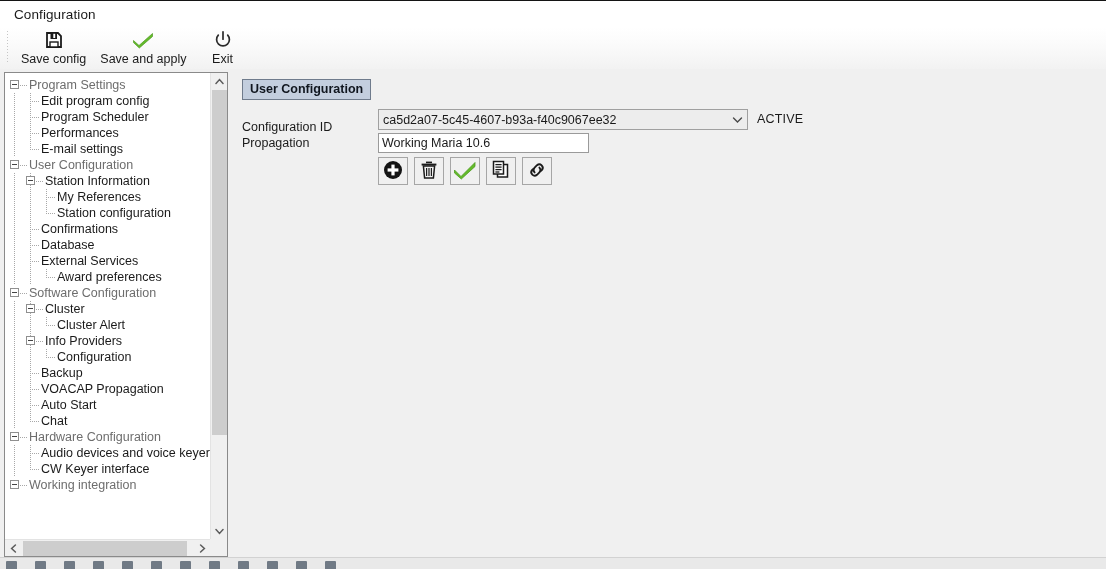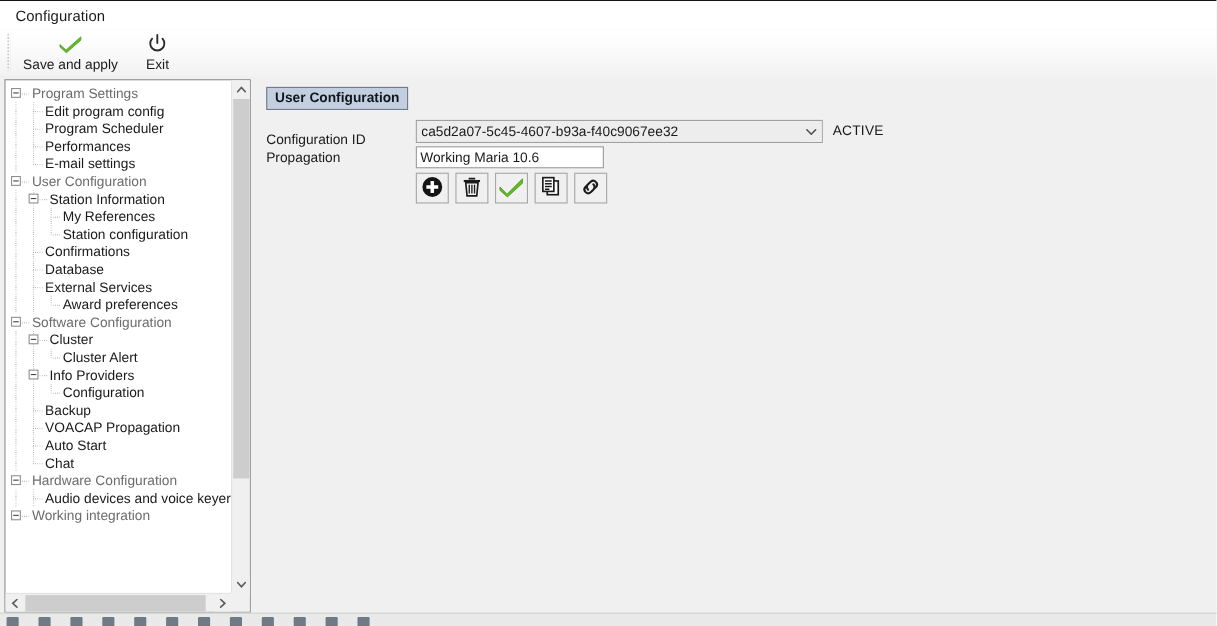--- a/index.html
+++ b/index.html
@@ -291,21 +291,21 @@
     top: 1px;
     width: 19px;
     height: 19px;
     background: #ededed;
     display: flex;
     align-items: center;
     justify-content: center;
     pointer-events: none;
   }
   input.text-field {
-    width: 171px;
+    width: 211px;
     height: 20px;
     font-family: "Liberation Sans", sans-serif;
     font-size: 12.5px;
     color: #1a1a1a;
     background: #ffffff;
     border: 1px solid #9a9a9a;
     padding-left: 3px;
     box-sizing: border-box;
   }
   #active-badge {
@@ -368,20 +368,31 @@
 
 <div id="app-window">
 
   <div id="title-bar">
     <span class="title-text">Configuration</span>
   </div>
 
   <div id="toolbar">
     <div class="tb-grip"></div>
 
+    <div class="tb-btn">
+      <span class="tb-icon">
+        <svg width="20" height="20" viewBox="0 0 20 20">
+          <path d="M3 3 h11 l3 3 v11 h-14 z" fill="none" stroke="#1b1b1b" stroke-width="1.8"></path>
+          <rect x="6.5" y="3" width="6.5" height="6" fill="#1b1b1b"></rect>
+          <rect x="9.3" y="3.8" width="1.9" height="4.2" fill="#ffffff"></rect>
+          <rect x="6" y="12" width="8" height="5" fill="#ffffff" stroke="#1b1b1b" stroke-width="1.4"></rect>
+        </svg>
+      </span>
+      <span class="tb-label">Save config</span>
+    </div>
 
     <div class="tb-btn">
       <span class="tb-icon">
         <svg width="24" height="20" viewBox="0 0 24 20">
           <path d="M2.5 10.5 L8 15.5 L21.5 3.5 L21.5 6.5 L8.3 18 L2.5 12.6 Z" fill="#63bb2a" stroke="#4e9a20" stroke-width="0.7" stroke-linejoin="round"></path>
         </svg>
       </span>
       <span class="tb-label">Save and apply</span>
     </div>
 
@@ -541,20 +552,26 @@
             <div class="node parent">
               <span class="elbow" style="left: 9px; width: 13px;"></span>
               <span class="plusbox" style="left: 5px;"></span>
               <span class="lbl" style="margin-left: 24px;">Hardware Configuration</span>
             </div>
             <div class="node leaf">
               <span class="guide" style="left: 9px;"></span>
               <span class="guide" style="left: 25px;"></span>
               <span class="elbow" style="left: 25px; width: 9px;"></span>
               <span class="lbl" style="margin-left: 36px;">Audio devices and voice keyer</span>
+            </div>
+            <div class="node leaf">
+              <span class="guide" style="left: 9px;"></span>
+              <span class="guide" style="left: 25px; height: 8px;"></span>
+              <span class="elbow" style="left: 25px; width: 9px;"></span>
+              <span class="lbl" style="margin-left: 36px;">CW Keyer interface</span>
             </div>
             <div class="node parent">
               <span class="elbow" style="left: 9px; width: 13px;"></span>
               <span class="plusbox" style="left: 5px;"></span>
               <span class="lbl" style="margin-left: 24px;">Working integration</span>
             </div>
           </div>
       </div>
 
       <div id="tree-vscroll">

